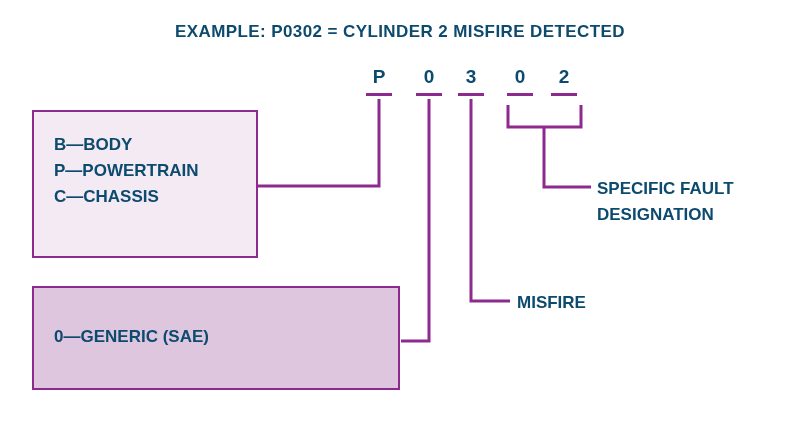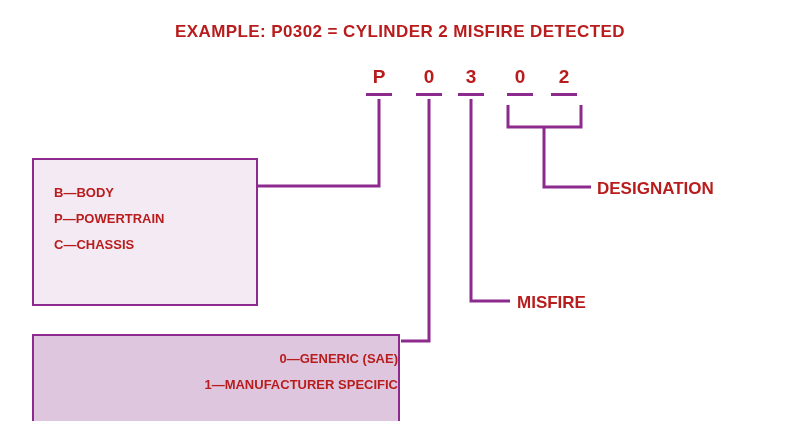--- a/index.html
+++ b/index.html
@@ -3,21 +3,21 @@
 <meta charset="utf-8">
 <style>
   html, body { margin: 0; padding: 0; background: #ffffff; }
   .canvas {
     position: relative;
     width: 800px;
     height: 421px;
     background: #ffffff;
     font-family: "Liberation Sans", sans-serif;
     font-weight: bold;
-    color: #b91c1c;
+    color: #0c4a6e;
     overflow: hidden;
   }
   .title {
     position: absolute;
     top: 22px; left: 0;
     width: 100%;
     text-align: center;
     font-size: 17px;
     letter-spacing: 0.4px;
   }
@@ -34,36 +34,34 @@
   .c2 { left: 416px; }
   .c3 { left: 458px; }
   .c4 { left: 507px; }
   .c5 { left: 551px; }
   .connectors { position: absolute; top: 0; left: 0; }
   .ln { stroke: #8d2a8d; stroke-width: 3; fill: none; }
   .box {
     position: absolute;
     border: 2px solid #8d2a8d;
     box-sizing: border-box;
-    font-size: 13px;
-    margin-top: 48px;
+    font-size: 17px;
   }
   .box .line { line-height: 26px; padding-left: 20px; white-space: nowrap; }
   .box1 {
     left: 32px; top: 110px;
     width: 226px; height: 148px;
     background: #f3eaf3;
     padding-top: 20px;
   }
   .box2 {
     left: 32px; top: 286px;
     width: 368px; height: 104px;
     background: #dfc6df;
-    padding-top: 10px;
-    text-align: right;
+    padding-top: 36px;
   }
   .label {
     position: absolute;
     font-size: 17px;
     line-height: 26px;
     white-space: nowrap;
   }
   .label-fault { left: 597px; top: 176px; }
   .label-vehicle { left: 517px; top: 290px; }
 </style>
@@ -89,24 +87,24 @@
   </svg>
 
   <div class="box box1">
     <div class="line">B—BODY</div>
     <div class="line">P—POWERTRAIN</div>
     <div class="line">C—CHASSIS</div>
   </div>
 
   <div class="box box2">
     <div class="line">0—GENERIC (SAE)</div>
-    <div class="line">1—MANUFACTURER SPECIFIC</div>
   </div>
 
   <div class="label label-fault">
+    <div>SPECIFIC FAULT</div>
     <div>DESIGNATION</div>
   </div>
 
   <div class="label label-vehicle">
     <div>MISFIRE</div>
   </div>
 
 </div>
 
 </body></html>

